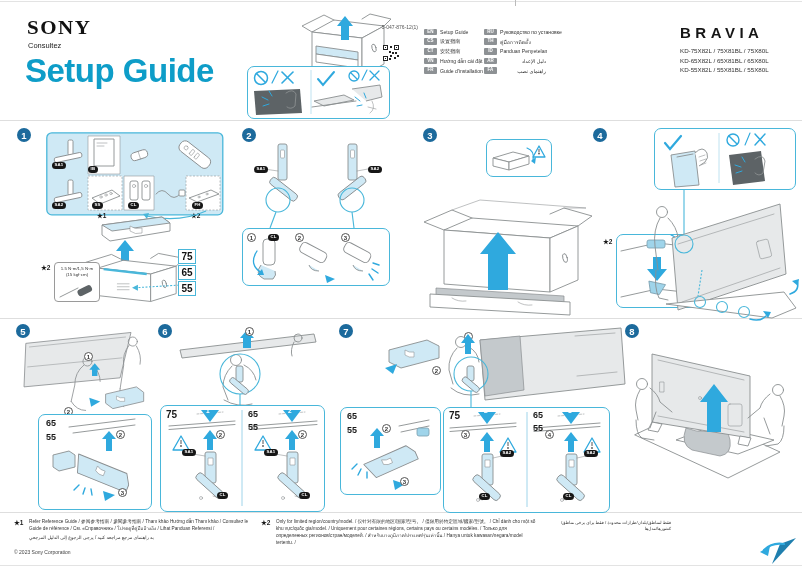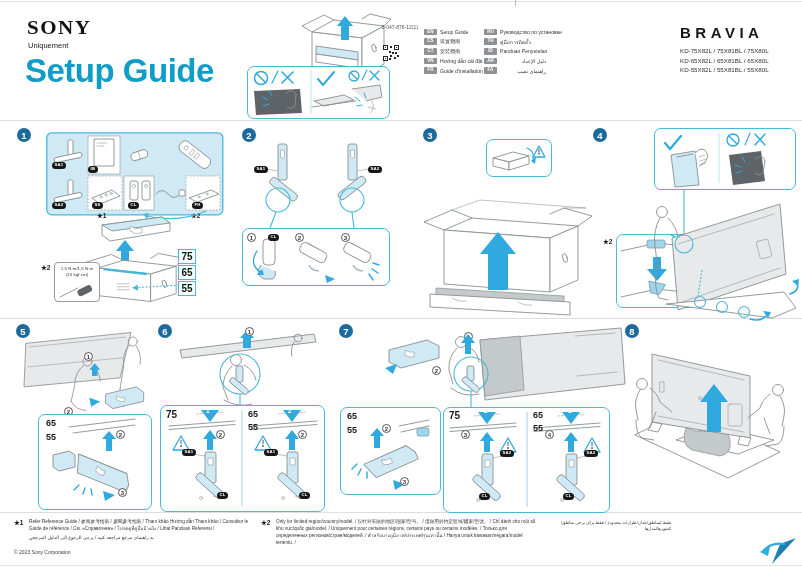--- a/index.html
+++ b/index.html
@@ -58,21 +58,21 @@
 <div class="canvas">
 
   <div class="hline" style="top:1px;background:#e3e3e3"></div>
   <div class="abs" style="left:515px;top:0;width:1px;height:6px;background:#bbb"></div>
   <div class="hline" style="top:120px"></div>
   <div class="hline" style="top:318px"></div>
   <div class="hline" style="top:512px"></div>
   <div class="hline" style="top:565px;background:#e3e3e3"></div>
 
   <div class="sony">SONY</div>
-  <div class="television">Uniquement</div>
+  <div class="television">Consultez</div>
   <div class="title">Setup Guide</div>
 
   <svg class="abs" style="left:298px;top:6px" width="94" height="82" viewBox="0 0 94 82">
     <path d="M14 26 L36 14 L86 20 L64 32 Z" class="of"></path>
     <path d="M14 26 L4 20 L26 9 L36 14" class="o"></path>
     <path d="M86 20 L93 13 L72 8 L64 13" class="o"></path>
     <path d="M14 26 L64 32 L64 70 L14 62 Z" class="of"></path>
     <path d="M64 32 L86 20 L86 58 L64 70 Z" class="of"></path>
     <path d="M18 40 L60 46 L60 54 L18 48 Z" class="bf"></path>
     <path d="M18 48 L60 54 L60 62 L18 56 Z" class="of"></path>

